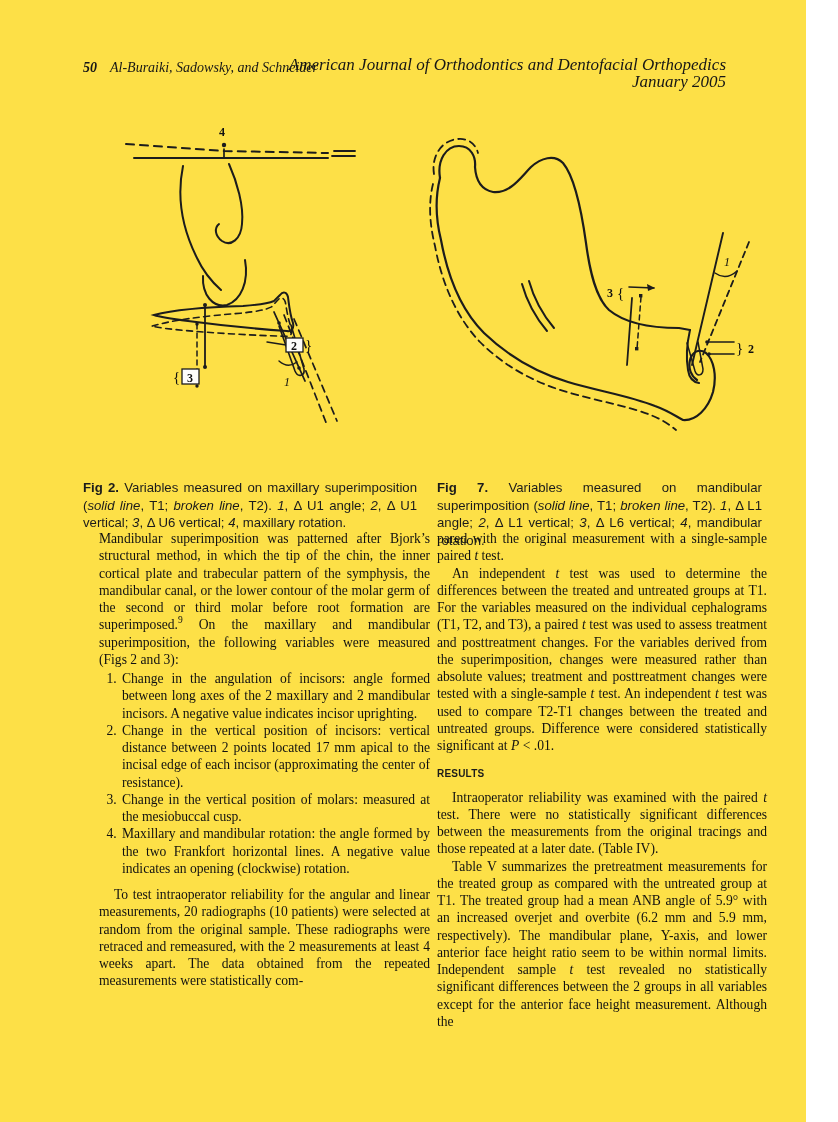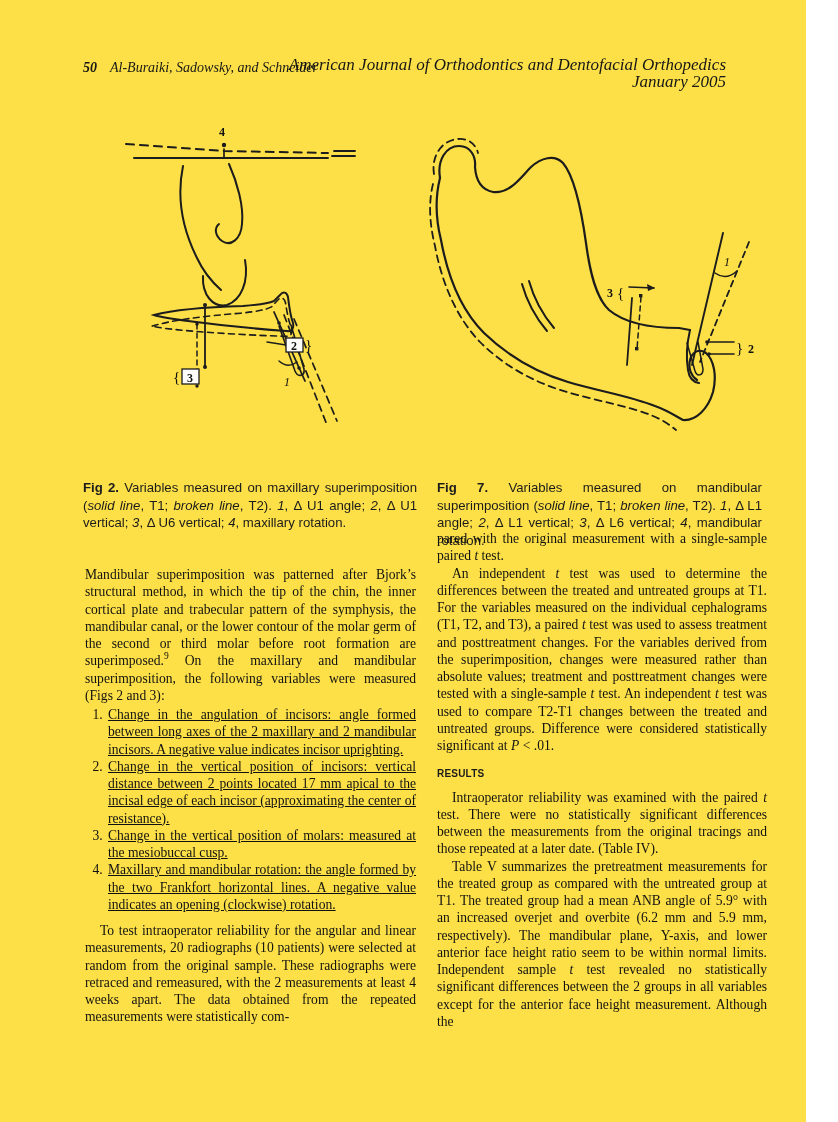--- a/index.html
+++ b/index.html
@@ -24,26 +24,26 @@
            font-size:13.2px;line-height:17.7px;text-align:justify;color:#1b1b1b;margin-top:28px;}
   #cap2{left:83px;width:334px;}
   #cap3{left:437px;width:325px;}
   .b{font-weight:bold;}
   .i{font-style:italic;}
   sup{font-size:9.5px;line-height:0;vertical-align:super;}
 
   
   .col{position:absolute;top:530px;font-size:13.6px;line-height:17.25px;
        text-align:justify;color:#111;}
-  #colL{left:85px;width:331px;margin-top:36px;}
+  #colL{left:99px;width:331px;}
   #colR{left:437px;width:330px;}
   .col p{margin:0;}
   p.ind{text-indent:15px;}
   p.sp{margin-top:9px;}
-  ol.vars{margin:2px 0 0 0;padding-left:21px;text-decoration:underline;}
+  ol.vars{margin:2px 0 0 0;padding-left:21px;}
   ol.vars li{padding-left:2px;margin:0;text-align:justify;}
   h2.results{font-family:"Liberation Sans",sans-serif;font-size:10px;font-weight:bold;
              margin:11px 0 6px 0;color:#1b1b1b;letter-spacing:.2px;}
 </style>
 </head>
 <body>
 
 <div class="page">
 
   <div class="header-left">

